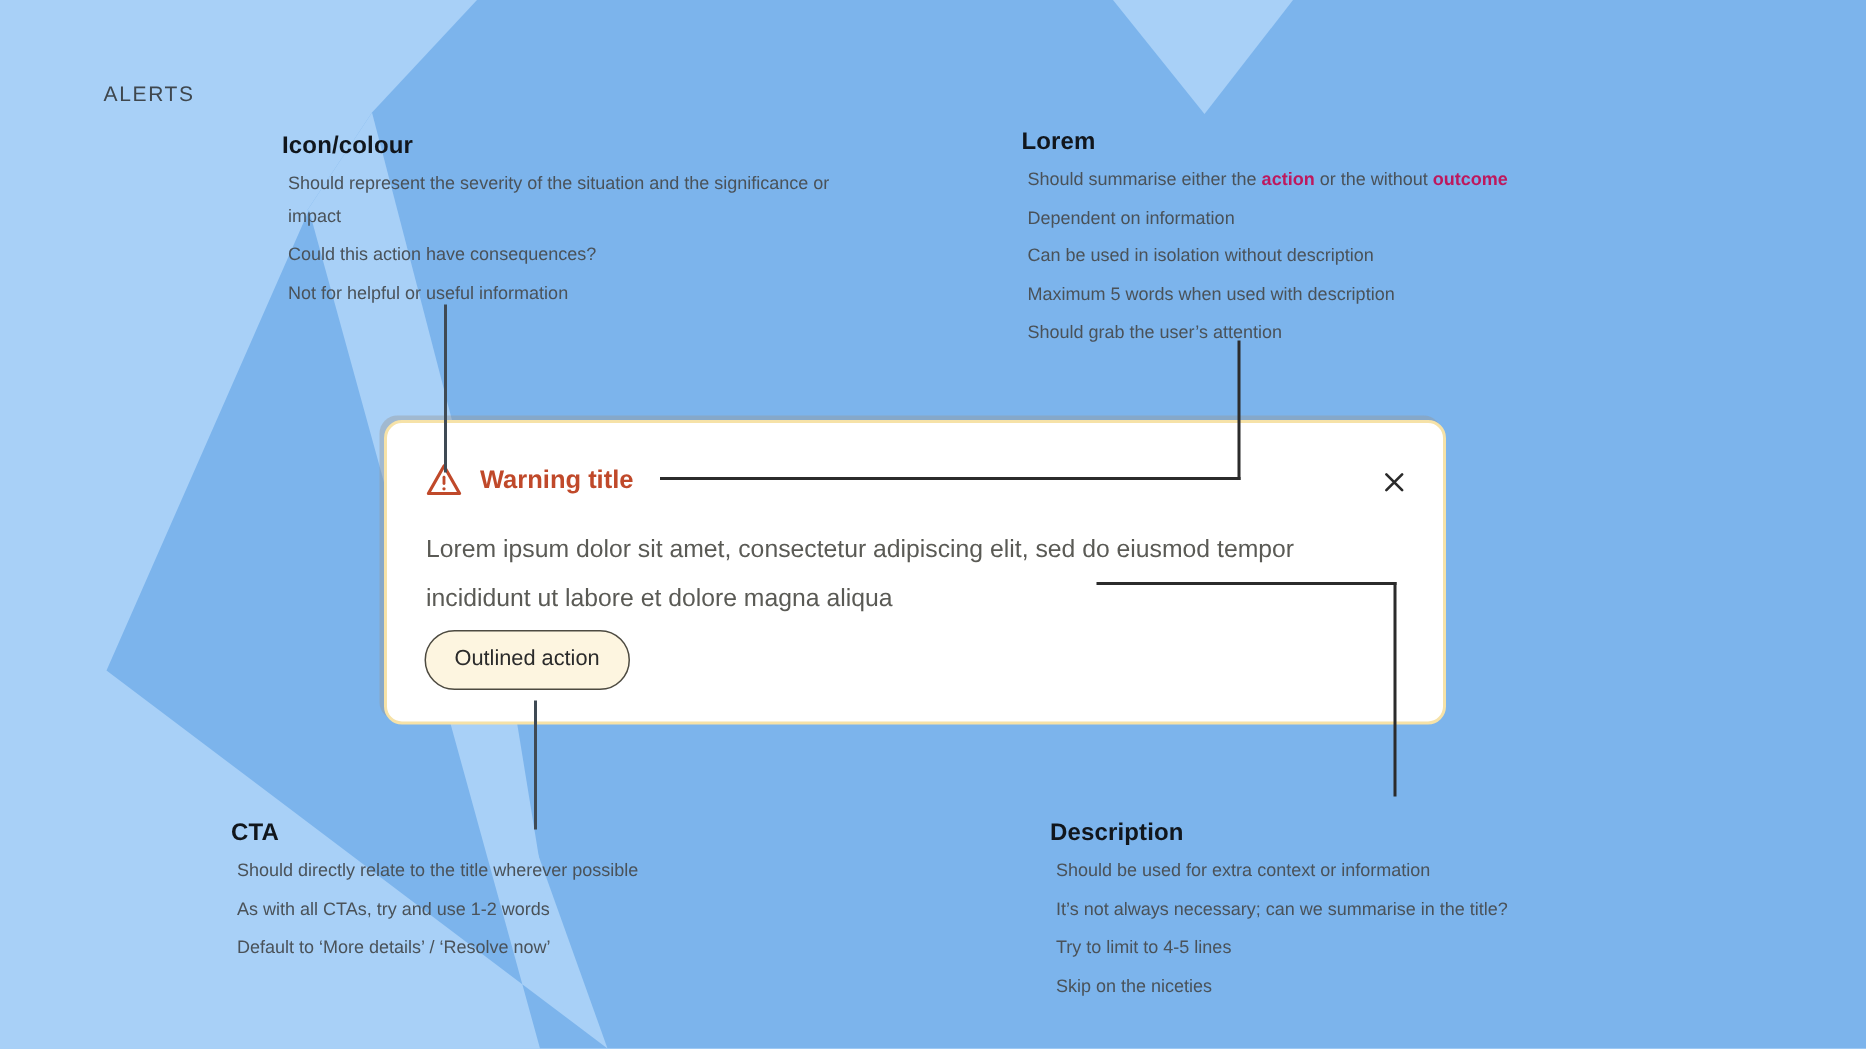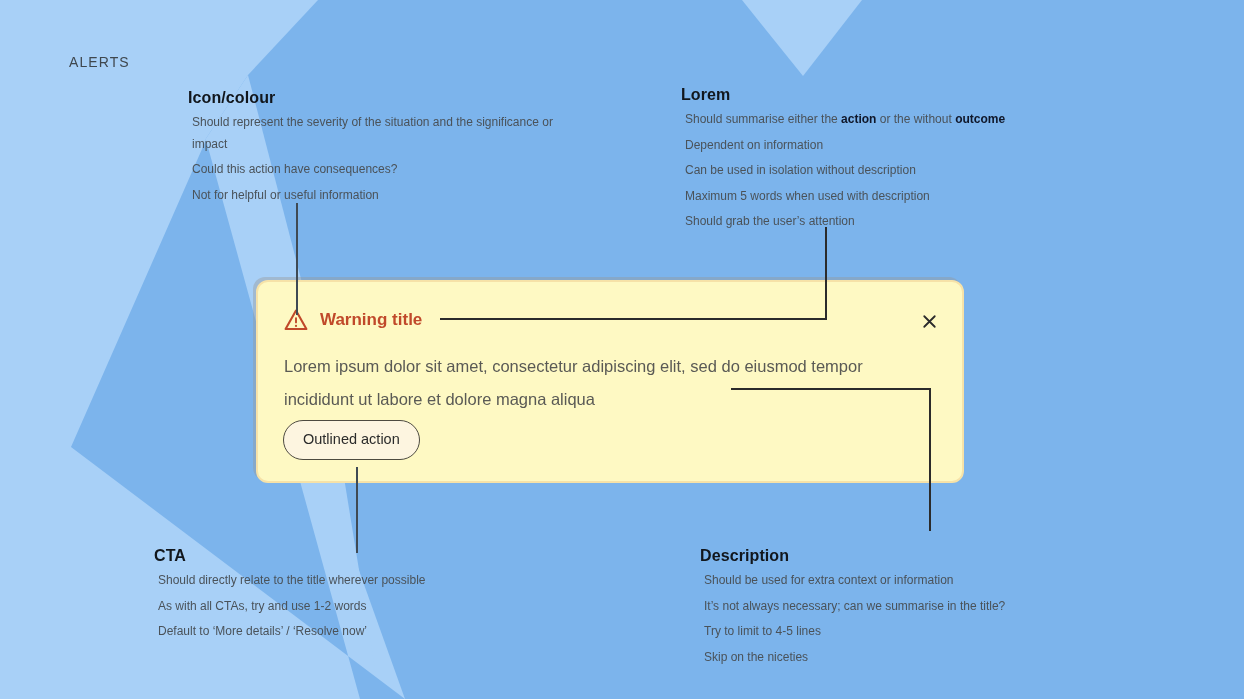--- a/index.html
+++ b/index.html
@@ -40,21 +40,21 @@
     letter-spacing: 0.1px;
   }
   .annotation-line {
     font-size: 12px;
     color: #4a5259;
     line-height: 21.5px;
     margin: 4px;
     white-space: nowrap;
   }
   .annotation-line b {
-    color: #0f172a;
+    color: #be185d;
     font-weight: bold;
   }
   .annotation-line.wrap {
     white-space: normal;
   }
 
   
   #alerts-label {
     position: absolute;
     left: 69px;
@@ -75,21 +75,21 @@
   .leader.h { height: 2px; }
   .leader.dark { background: #2b2b2b; }
 
   
   #alert-card {
     position: absolute;
     left: 256px;
     top: 280px;
     width: 708px;
     height: 203px;
-    background: #fef9c3;
+    background: #ffffff;
     border: 2px solid #f6e2a8;
     border-radius: 12px;
     box-sizing: border-box;
     box-shadow: -3px -3px 0 0 rgba(150,150,150,0.40);
     z-index: 4;
   }
   #alert-inner {
     position: relative;
     width: 100%;
     height: 100%;

